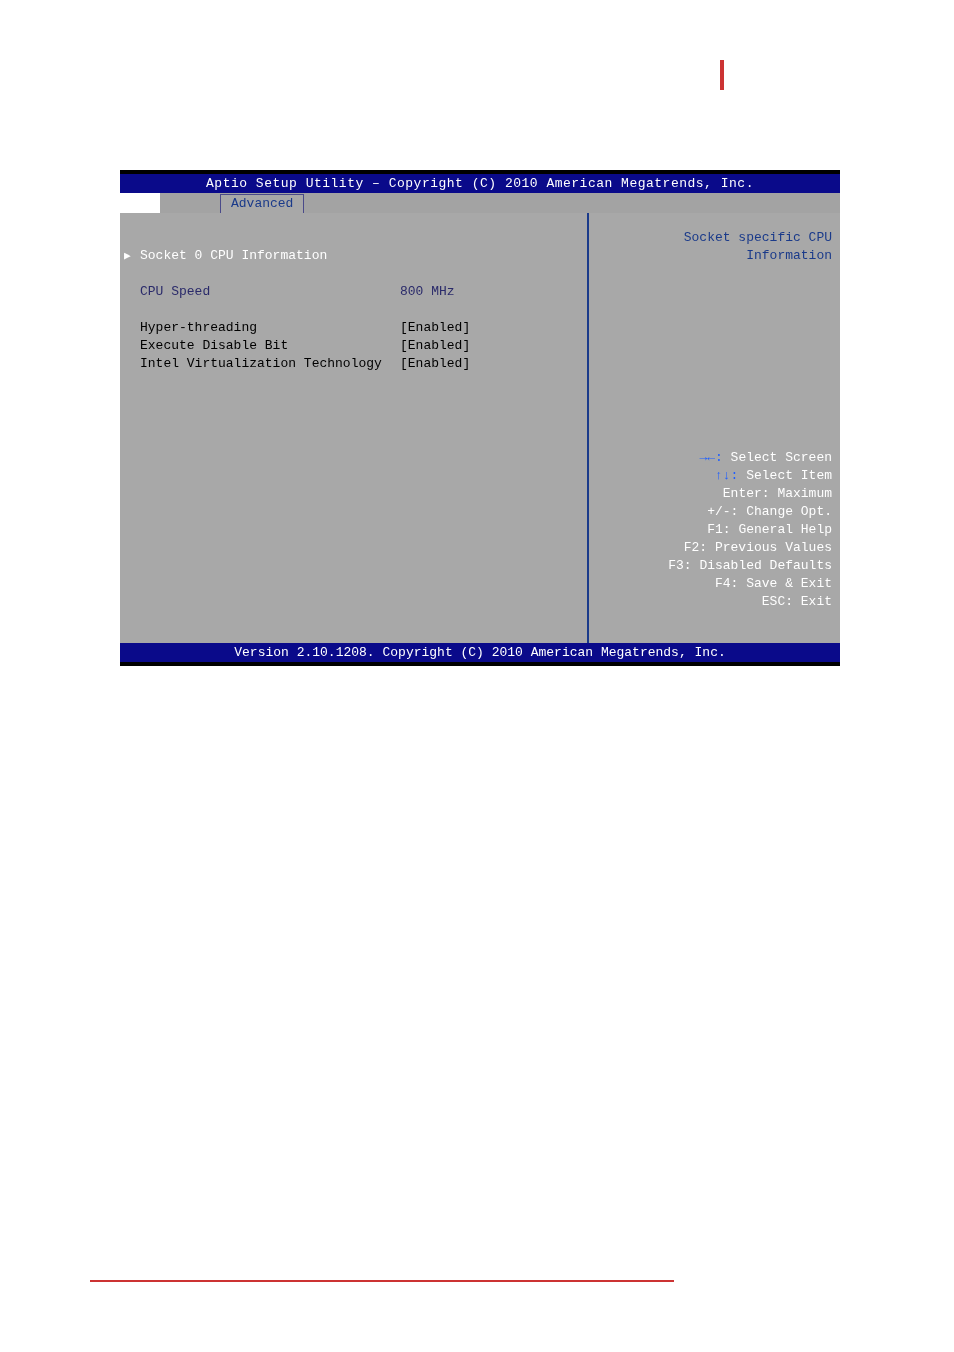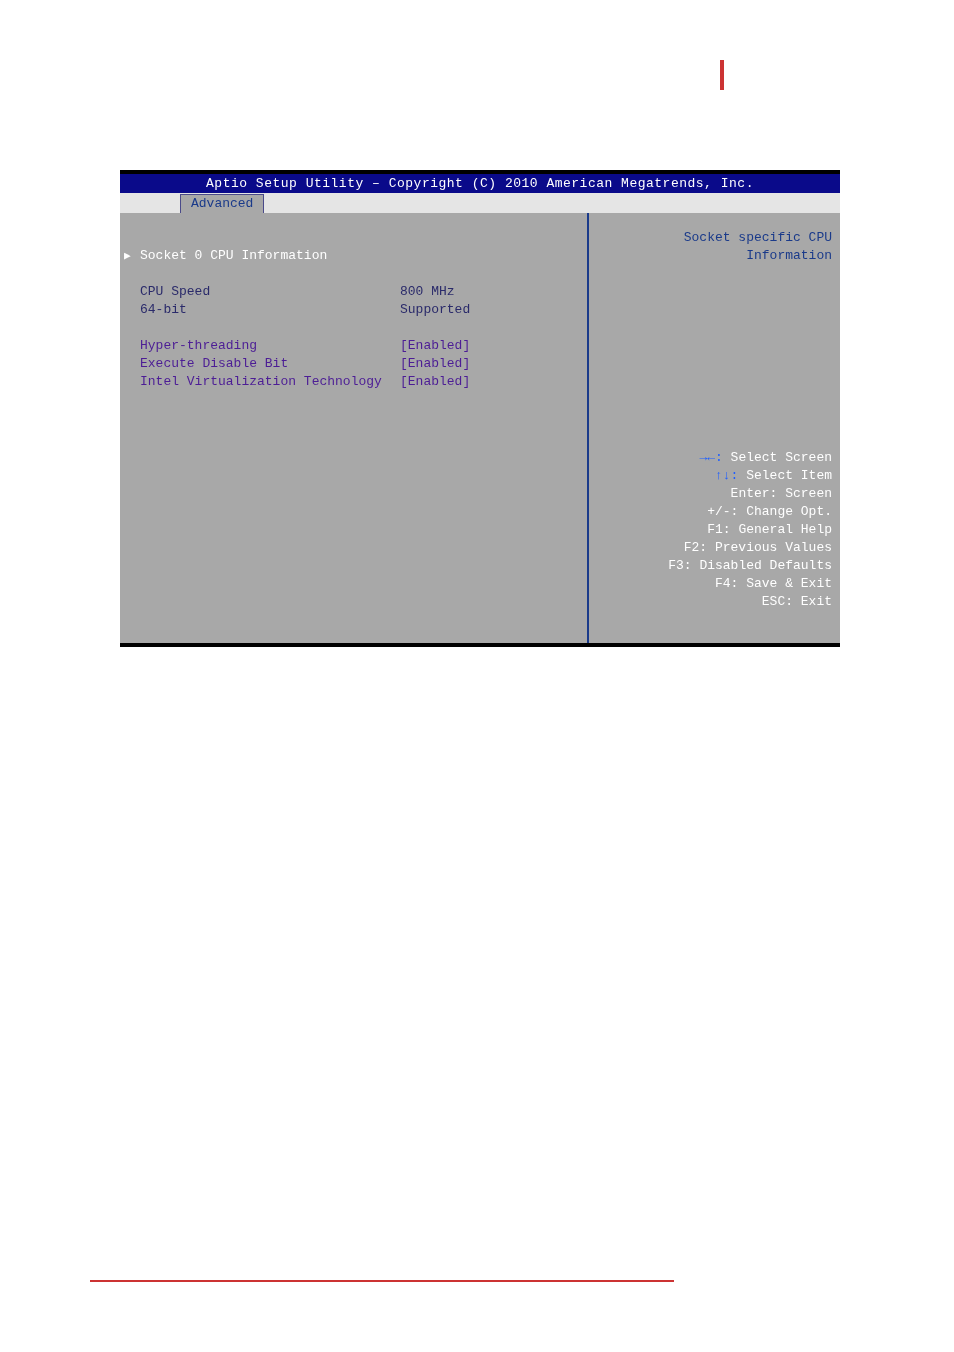--- a/index.html
+++ b/index.html
@@ -34,25 +34,26 @@
   }
   .title-bar {
     background: #0a0a8a;
     color: #ffffff;
     text-align: center;
     padding: 2px 0;
     font-size: 13px;
     letter-spacing: 0.5px;
   }
   .tab-bar {
-    background: #e5e5e5;
+    background: #a3a3a3;
     display: flex;
     align-items: flex-end;
     padding-left: 60px;
     height: 20px;
+    margin-left: 40px;
   }
   .tab {
     background: #a8a8a8;
     color: #1a3a8a;
     border: 1px solid #4a4a8a;
     border-bottom: none;
     padding: 1px 10px 2px 10px;
     font-size: 13px;
     position: relative;
     top: 0;
@@ -73,21 +74,21 @@
     padding-left: 20px;
     line-height: 18px;
     font-size: 13px;
   }
   .row .label {
     width: 260px;
   }
   .row .value {
   }
   .gray-text { color: #2a2a6a; }
-  .blue-text { color: #4c1d95; }
+  .blue-text { color: #000000; }
   .white-text { color: #ffffff; }
   .submenu-arrow {
     position: absolute;
     left: 4px;
     color: #ffffff;
     font-size: 11px;
   }
   .spacer { height: 18px; }
   .side-panel {
     width: 235px;
@@ -146,24 +147,20 @@
           <span class="submenu-arrow">▶</span>
           <span class="label">Socket 0 CPU Information</span>
         </div>
 
         <div class="spacer"></div>
 
         <div class="row gray-text">
           <span class="label">CPU Speed</span>
           <span class="value">800 MHz</span>
         </div>
-        <div class="row gray-text">
-          <span class="label">64-bit</span>
-          <span class="value">Supported</span>
-        </div>
 
         <div class="spacer"></div>
 
         <div class="row blue-text">
           <span class="label">Hyper-threading</span>
           <span class="value">[Enabled]</span>
         </div>
         <div class="row blue-text">
           <span class="label">Execute Disable Bit</span>
           <span class="value">[Enabled]</span>
@@ -174,27 +171,30 @@
         </div>
       </div>
 
       <div class="side-panel">
         <div class="help-top">
           <span>Socket specific CPU Information</span>
         </div>
         <div class="help-keys">
           <div><span class="key">→←:</span><span> Select Screen</span></div>
           <div><span class="key">↑↓:</span><span> Select Item</span></div>
-          <div>Enter: Screen</div>
+          <div>Enter: Maximum</div>
           <div>+/-: Change Opt.</div>
           <div>F1: General Help</div>
           <div>F2: Previous Values</div>
           <div>F3: Disabled Defaults</div>
           <div>F4: Save &amp; Exit</div>
           <div>ESC: Exit</div>
         </div>
       </div>
     </div>
 
+    <div class="footer-bar">
+      <span>Version 2.10.1208. Copyright (C) 2010 American Megatrends, Inc.</span>
+    </div>
   </div>
 
   <div class="page-footer-line"></div>
 </div>
 
 </body></html>

